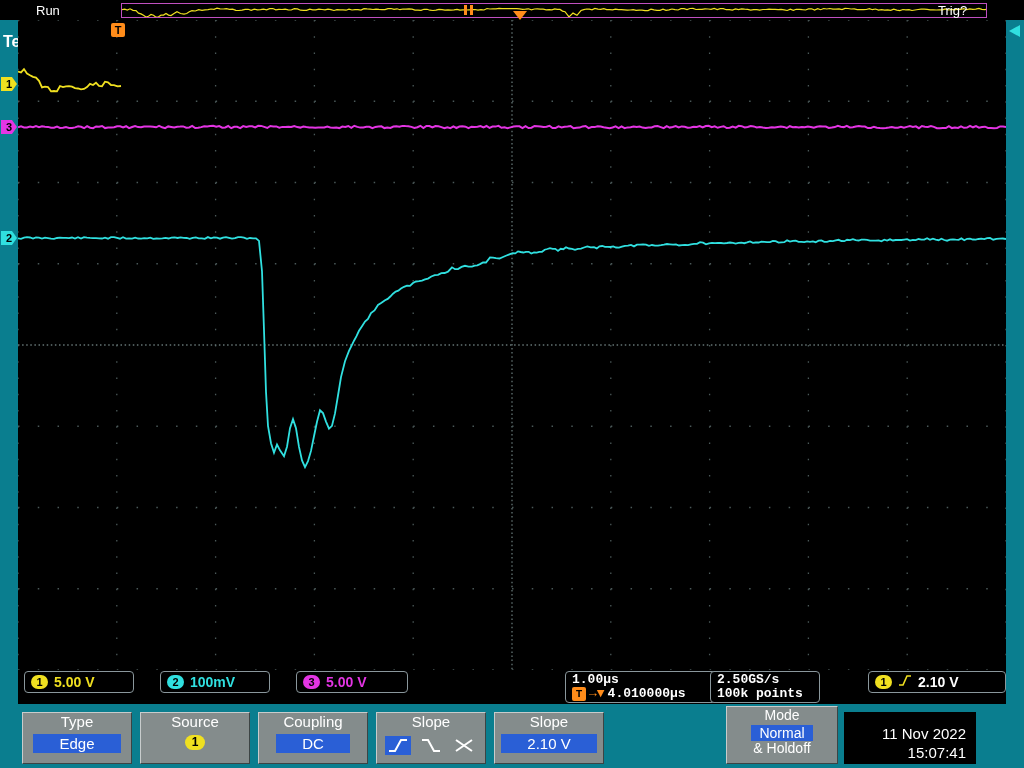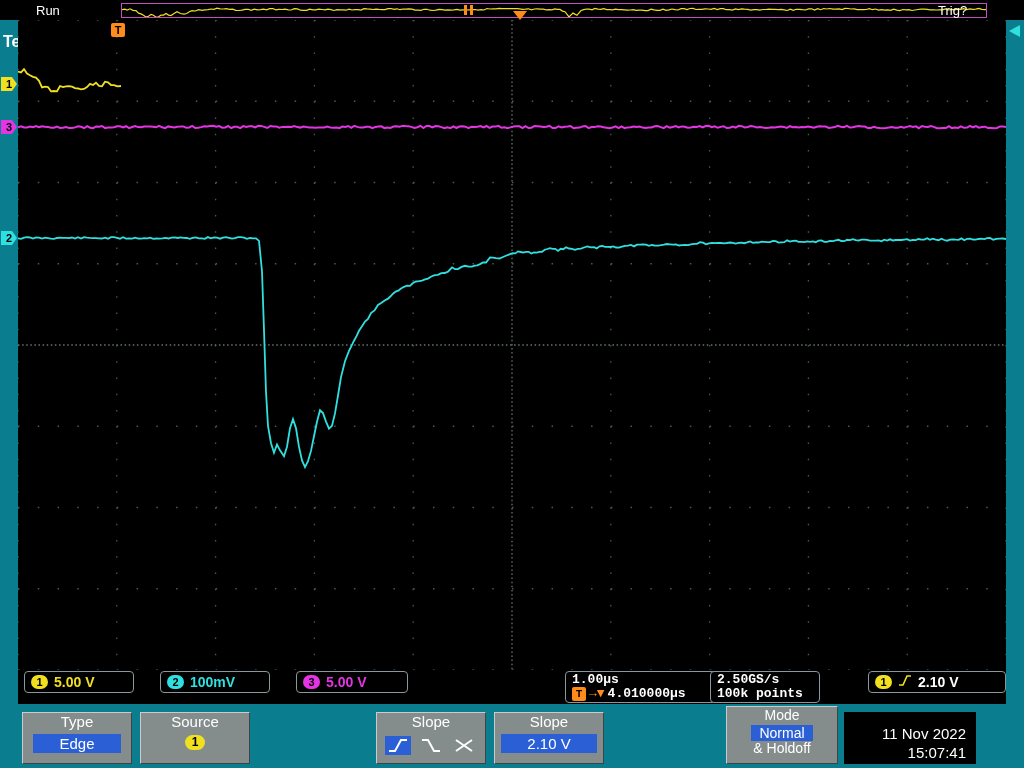--- a/index.html
+++ b/index.html
@@ -157,20 +157,24 @@
 
 <div class="menu-area">
   <div class="btn b-type">
     <div class="lbl">Type</div>
     <span class="val-hl">Edge</span>
   </div>
   <div class="btn b-source">
     <div class="lbl">Source</div>
     <span class="src-badge">1</span>
   </div>
+  <div class="btn b-coupling">
+    <div class="lbl">Coupling</div>
+    <span class="val-hl">DC</span>
+  </div>
   <div class="btn b-slope">
     <div class="lbl">Slope</div>
     <div class="slope-icons">
       <span class="slope-ic sel">
         <svg width="22" height="17" viewBox="0 0 22 17">
             <path d="M2,14 L8,14 L14,3 L20,3" stroke="#fff" stroke-width="2" fill="none"></path>
           </svg>
       </span>
       <span class="slope-ic">
         <svg width="22" height="17" viewBox="0 0 22 17">

